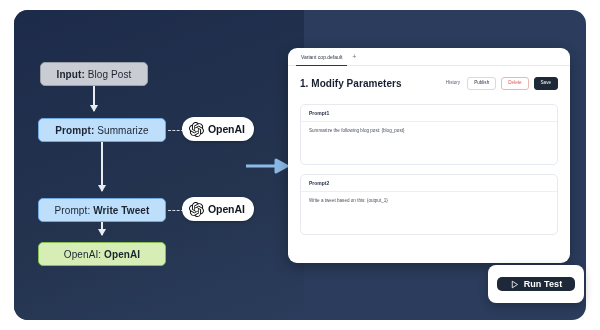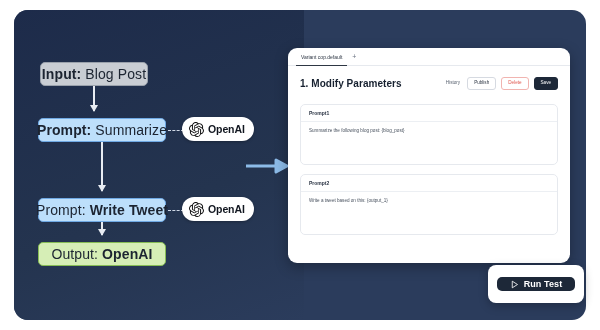--- a/index.html
+++ b/index.html
@@ -58,21 +58,21 @@
     height: 310px;
   }
   .node {
     position: absolute;
     box-sizing: border-box;
     height: 24px;
     display: flex;
     align-items: center;
     justify-content: center;
     border-radius: 5px;
-    font-size: 14px;
+    font-size: 10px;
     color: #1c2431;
     white-space: nowrap;
     letter-spacing: 0.1px;
   }
   .node .b { font-weight: bold; }
   .node .n { font-weight: normal; }
 
   .node-input {
     left: 26px; top: 52px; width: 108px;
     background: #c9cdd3;
@@ -307,21 +307,21 @@
 
       <div class="v-arrow a2"></div>
 
       <div class="node node-prompt2">
         <span class="n">Prompt:</span>&nbsp;<span class="b">Write Tweet</span>
       </div>
 
       <div class="v-arrow a3"></div>
 
       <div class="node node-output">
-        <span class="n">Output:</span>&nbsp;<span class="b">OpenAI</span>
+        <span class="n">OpenAI:</span>&nbsp;<span class="b">OpenAI</span>
       </div>
 
       <div class="dash d1"></div>
       <div class="dash d2"></div>
 
       <div class="openai oa1">
         <span>
           <svg class="oa-icon" viewBox="0 0 24 24" aria-hidden="true">
             <path fill="#0f0f10" d="M22.28 9.82a5.98 5.98 0 0 0-.52-4.91 6.05 6.05 0 0 0-6.51-2.9A6 6 0 0 0 4.98 4.2a5.98 5.98 0 0 0-4 2.9 6.05 6.05 0 0 0 .74 7.1 5.98 5.98 0 0 0 .51 4.91 6.05 6.05 0 0 0 6.52 2.9A5.98 5.98 0 0 0 13.26 24a6.05 6.05 0 0 0 5.77-4.21 5.98 5.98 0 0 0 4-2.9 6.05 6.05 0 0 0-.75-7.07Zm-9.02 12.6a4.48 4.48 0 0 1-2.88-1.04l.14-.08 4.78-2.76a.78.78 0 0 0 .39-.68V11.1l2.02 1.17a.07.07 0 0 1 .04.05v5.58a4.5 4.5 0 0 1-4.49 4.51Zm-9.65-4.12a4.48 4.48 0 0 1-.54-3.01l.14.09 4.78 2.76a.78.78 0 0 0 .78 0l5.84-3.37v2.33a.08.08 0 0 1-.03.06l-4.83 2.79a4.5 4.5 0 0 1-6.14-1.65ZM2.34 7.9a4.48 4.48 0 0 1 2.35-1.97V11.6a.77.77 0 0 0 .38.67l5.82 3.36-2.02 1.17a.07.07 0 0 1-.07 0L3.97 14a4.5 4.5 0 0 1-1.63-6.1Zm16.6 3.86-5.83-3.4L15.12 7.2a.07.07 0 0 1 .07 0l4.83 2.79a4.49 4.49 0 0 1-.68 8.1v-5.68a.79.79 0 0 0-.4-.65Zm2.01-3.02-.14-.09-4.77-2.78a.78.78 0 0 0-.79 0L9.42 9.24V6.9a.07.07 0 0 1 .03-.06l4.83-2.79a4.49 4.49 0 0 1 6.67 4.65ZM8.32 12.9 6.3 11.74a.08.08 0 0 1-.04-.06V6.11a4.49 4.49 0 0 1 7.37-3.45l-.14.08L8.71 5.5a.78.78 0 0 0-.39.67l-.01 6.73Zm1.1-2.37 2.6-1.5 2.61 1.5v3l-2.6 1.5-2.61-1.5v-3Z"></path>
           </svg>

